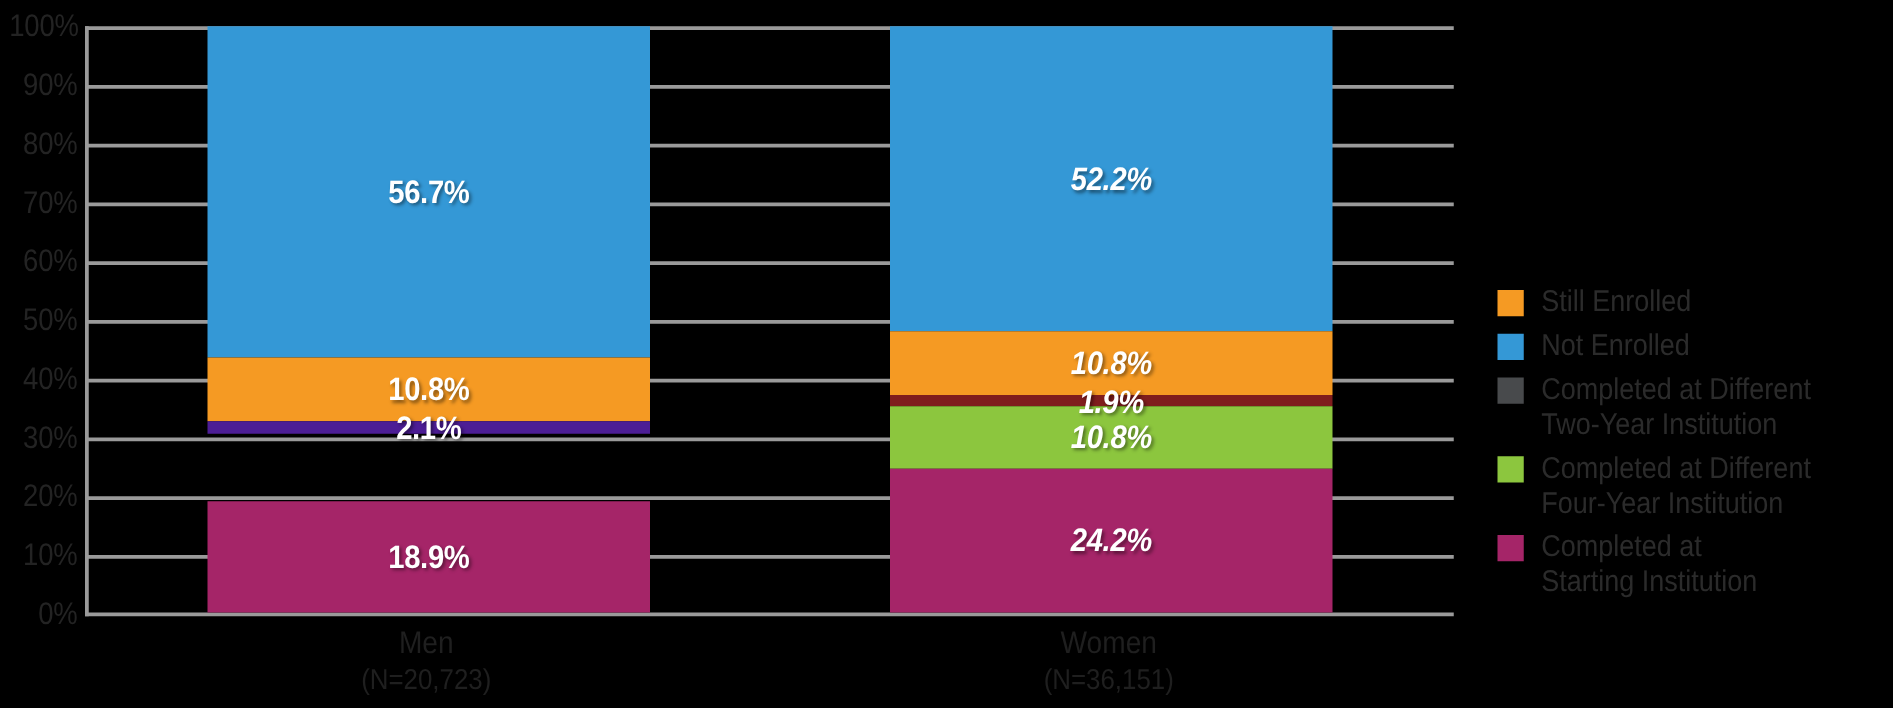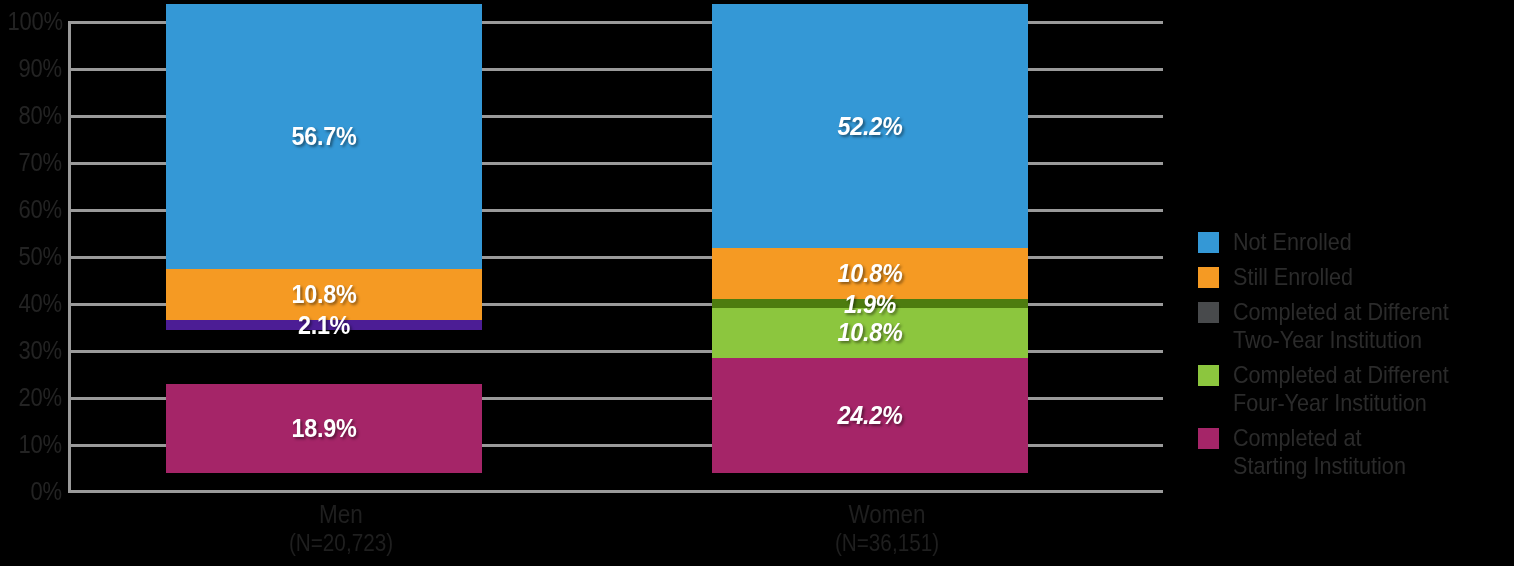--- a/index.html
+++ b/index.html
@@ -75,22 +75,22 @@
     left: 0;
     top: 469px;
     width: 1095px;
     height: 3px;
     background: #9a9a9a;
   }
 
   
   .bar {
     position: absolute;
-    bottom: 20px;
-    width: 316px;
+    bottom: 3px;
+    width: 354px;
   }
   .bar.men   { left: 98px; }
   .bar.women { left: 644px; }
 
   .seg {
     position: absolute;
     left: 0;
     width: 100%;
     display: flex;
     align-items: center;
@@ -211,21 +211,21 @@
       </div>
     </div>
 
     <div class="bar women" style="height:469px;font-style:italic;">
       <div class="seg" style="background:#3498d6; bottom:224.7px; height:244.3px;">
         <span class="seg-label">52.2%</span>
       </div>
       <div class="seg" style="background:#f59a23; bottom:174.2px; height:50.5px;">
         <span class="seg-label">10.8%</span>
       </div>
-      <div class="seg thin" style="background:#4d7c0f; bottom:165.3px; height:8.9px;align-items:center;">
+      <div class="seg thin" style="background:#7f1d1d; bottom:165.3px; height:8.9px;align-items:center;">
         <span class="seg-label">1.9%</span>
       </div>
       <div class="seg" style="background:#8cc63e; bottom:114.8px; height:50.5px;">
         <span class="seg-label">10.8%</span>
       </div>
       <div class="seg" style="background:#a52568; bottom:0px; height:114.8px;align-items:center;">
         <span class="seg-label">24.2%</span>
       </div>
     </div>
 
@@ -235,26 +235,26 @@
     <span>Men</span>
     <span class="n">(N=20,723)</span>
   </div>
   <div class="cat-label cat-women">
     <span>Women</span>
     <span class="n">(N=36,151)</span>
   </div>
 
   <div class="legend">
     <div class="legend-item">
+      <span class="legend-swatch" style="background:#f59a23;"></span>
+      <span class="legend-text">Still Enrolled</span>
+    </div>
+    <div class="legend-item">
       <span class="legend-swatch" style="background:#3498d6;"></span>
       <span class="legend-text">Not Enrolled</span>
-    </div>
-    <div class="legend-item">
-      <span class="legend-swatch" style="background:#f59a23;"></span>
-      <span class="legend-text">Still Enrolled</span>
     </div>
     <div class="legend-item">
       <span class="legend-swatch" style="background:#484a4c;"></span>
       <span class="legend-text">Completed at Different
 Two-Year Institution</span>
     </div>
     <div class="legend-item">
       <span class="legend-swatch" style="background:#8cc63e;"></span>
       <span class="legend-text">Completed at Different
 Four-Year Institution</span>

